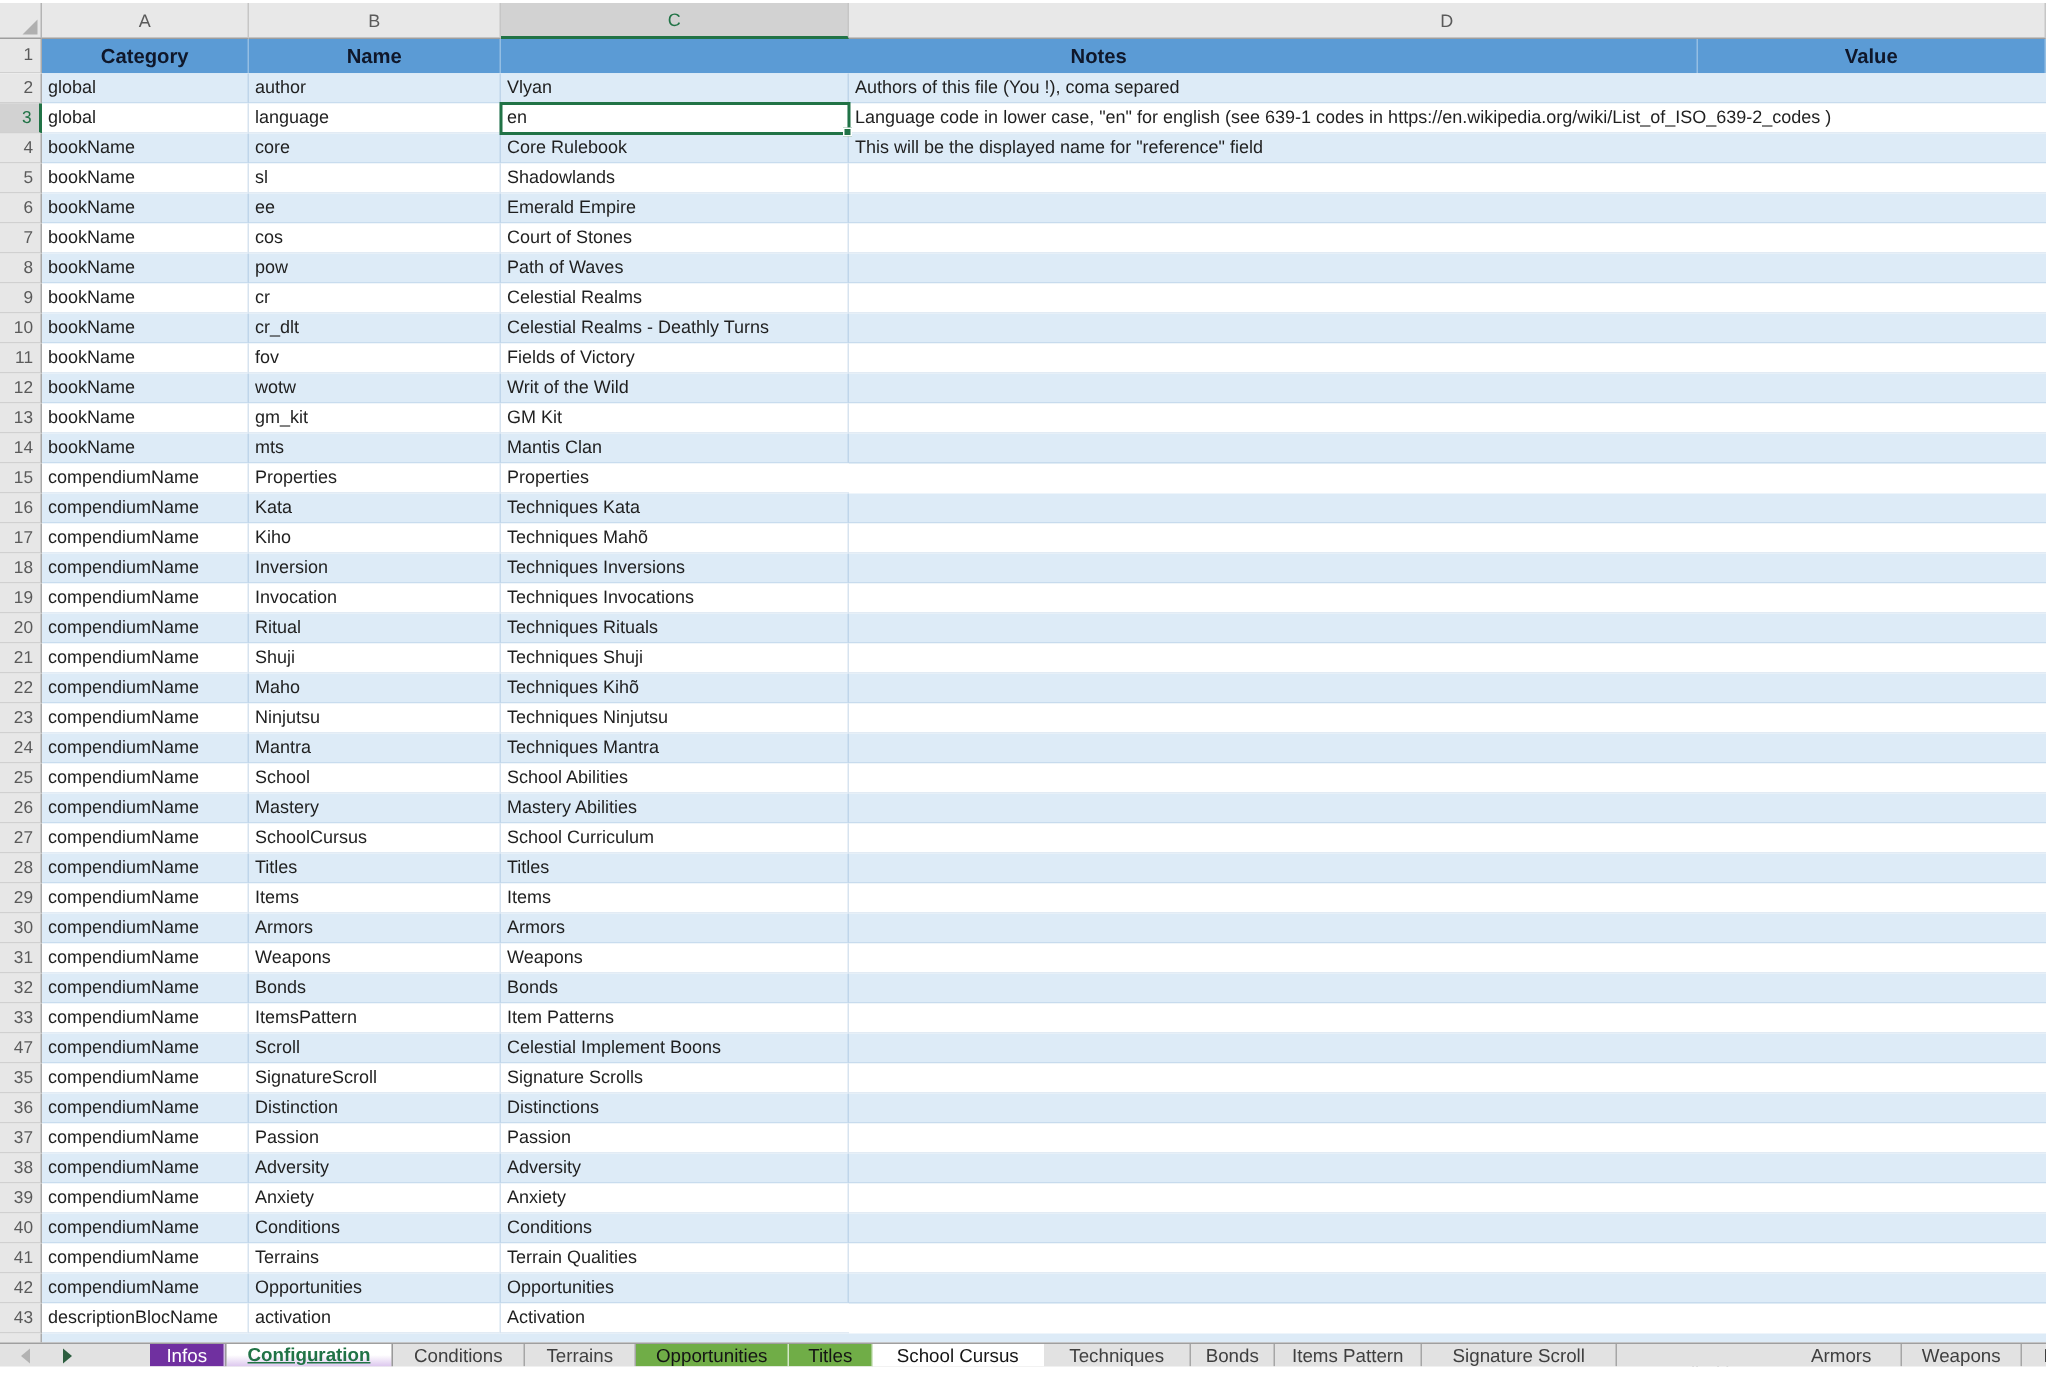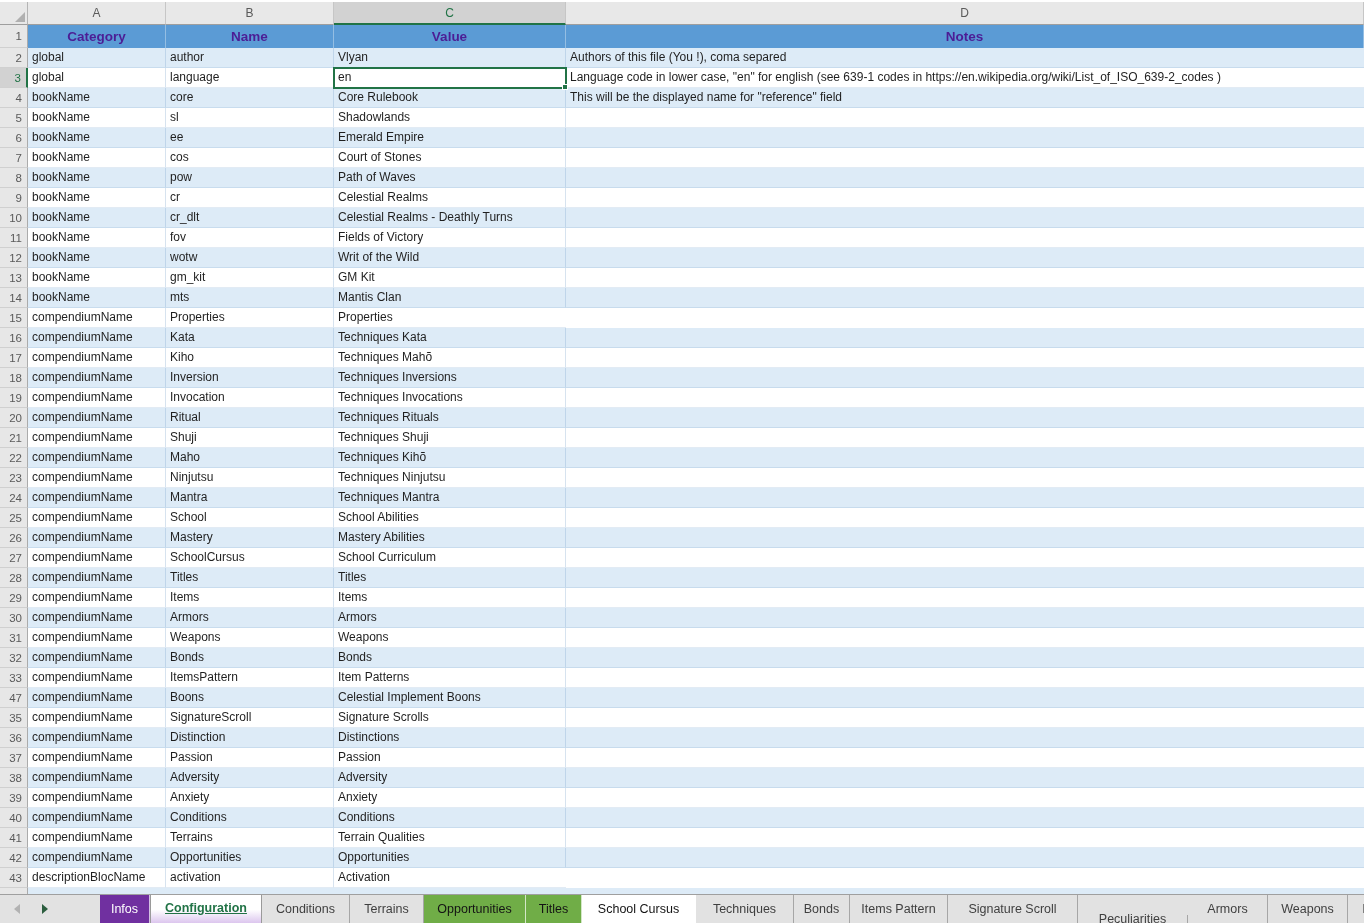--- a/index.html
+++ b/index.html
@@ -36,21 +36,21 @@
   }
   .col-letter.active {
     background:#d2d2d2; color:var(--accent-green);
     border-bottom:2px solid var(--accent-green);
   }
 
   
   .table-header { display:flex; height:23px; }
   .table-header .rownum { height:23px; line-height:23px; }
   .th-cell {
-    background:var(--header-blue); color:#4c1d95; font-weight:bold; font-size:13.5px;
+    background:var(--header-blue); color:#0f172a; font-weight:bold; font-size:13.5px;
     display:flex; align-items:center; justify-content:center;
     border-right:1px solid rgba(255,255,255,0.35); cursor:cell;
   }
 
   
   .grid-body { }
   .grid-row { display:flex; height:20px; background:#ffffff; }
   .grid-row.banded .cell { background:var(--band-blue); }
   .cell {
     font-size:12px; line-height:19px; padding:0 0 0 4px;
@@ -80,21 +80,21 @@
     background:var(--accent-green); border:1px solid #ffffff; z-index:6;
   }
 
   
   .partial-row { display:flex; height:6px; }
   .partial-row .ph-num { width:28px; background:#e7e7e7; border-right:1px solid #ababab; }
   .partial-row .ph-band { flex:1; background:var(--band-blue); }
 
   
   .tabbar {
-    height:29px; background:#e2e2e2; border-top:1px solid #9f9f9f;
+    height:16px; background:#e2e2e2; border-top:1px solid #9f9f9f;
     display:flex; align-items:stretch; overflow:hidden; flex:0 0 auto;
   }
   .nav-arrows { display:flex; align-items:center; width:100px; min-width:100px; padding-left:14px; gap:22px; }
   .arrow { width:0; height:0; cursor:pointer; }
   .arrow-left  { border-top:5px solid transparent; border-bottom:5px solid transparent; border-right:6px solid #b2b2b2; }
   .arrow-right { border-top:5px solid transparent; border-bottom:5px solid transparent; border-left:6px solid #2c5e3f; }
   .sheet-tab {
     display:flex; align-items:center; justify-content:center;
     font-size:12.5px; color:#3f3f3f; padding:0 8px;
     border-right:1px solid #a6a6a6; cursor:pointer; white-space:nowrap;
@@ -120,22 +120,22 @@
     <div class="col-letter w-a">A</div>
     <div class="col-letter w-b">B</div>
     <div class="col-letter w-c active">C</div>
     <div class="col-letter w-d">D</div>
   </div>
 
   <div class="table-header">
     <div class="rownum w-rowhdr">1</div>
     <div class="th-cell w-a">Category</div>
     <div class="th-cell w-b">Name</div>
+    <div class="th-cell w-d">Notes</div>
     <div class="th-cell w-c">Value</div>
-    <div class="th-cell w-d">Notes</div>
   </div>
 
   <div class="grid-body" id="grid-body">
       <div class="grid-row banded">
         <div class="rownum w-rowhdr">2</div>
         <div class="cell w-a">global</div>
         <div class="cell w-b">author</div>
         <div class="cell w-c">Vlyan</div>
         <div class="cell w-d">Authors of this file (You !), coma separed</div>
       </div>
@@ -351,21 +351,21 @@
       <div class="grid-row">
         <div class="rownum w-rowhdr">33</div>
         <div class="cell w-a">compendiumName</div>
         <div class="cell w-b">ItemsPattern</div>
         <div class="cell w-c">Item Patterns</div>
         <div class="cell w-d"></div>
       </div>
       <div class="grid-row banded">
         <div class="rownum w-rowhdr">47</div>
         <div class="cell w-a">compendiumName</div>
-        <div class="cell w-b">Boons</div>
+        <div class="cell w-b">Scroll</div>
         <div class="cell w-c">Celestial Implement Boons</div>
         <div class="cell w-d"></div>
       </div>
       <div class="grid-row">
         <div class="rownum w-rowhdr">35</div>
         <div class="cell w-a">compendiumName</div>
         <div class="cell w-b">SignatureScroll</div>
         <div class="cell w-c">Signature Scrolls</div>
         <div class="cell w-d"></div>
       </div>

